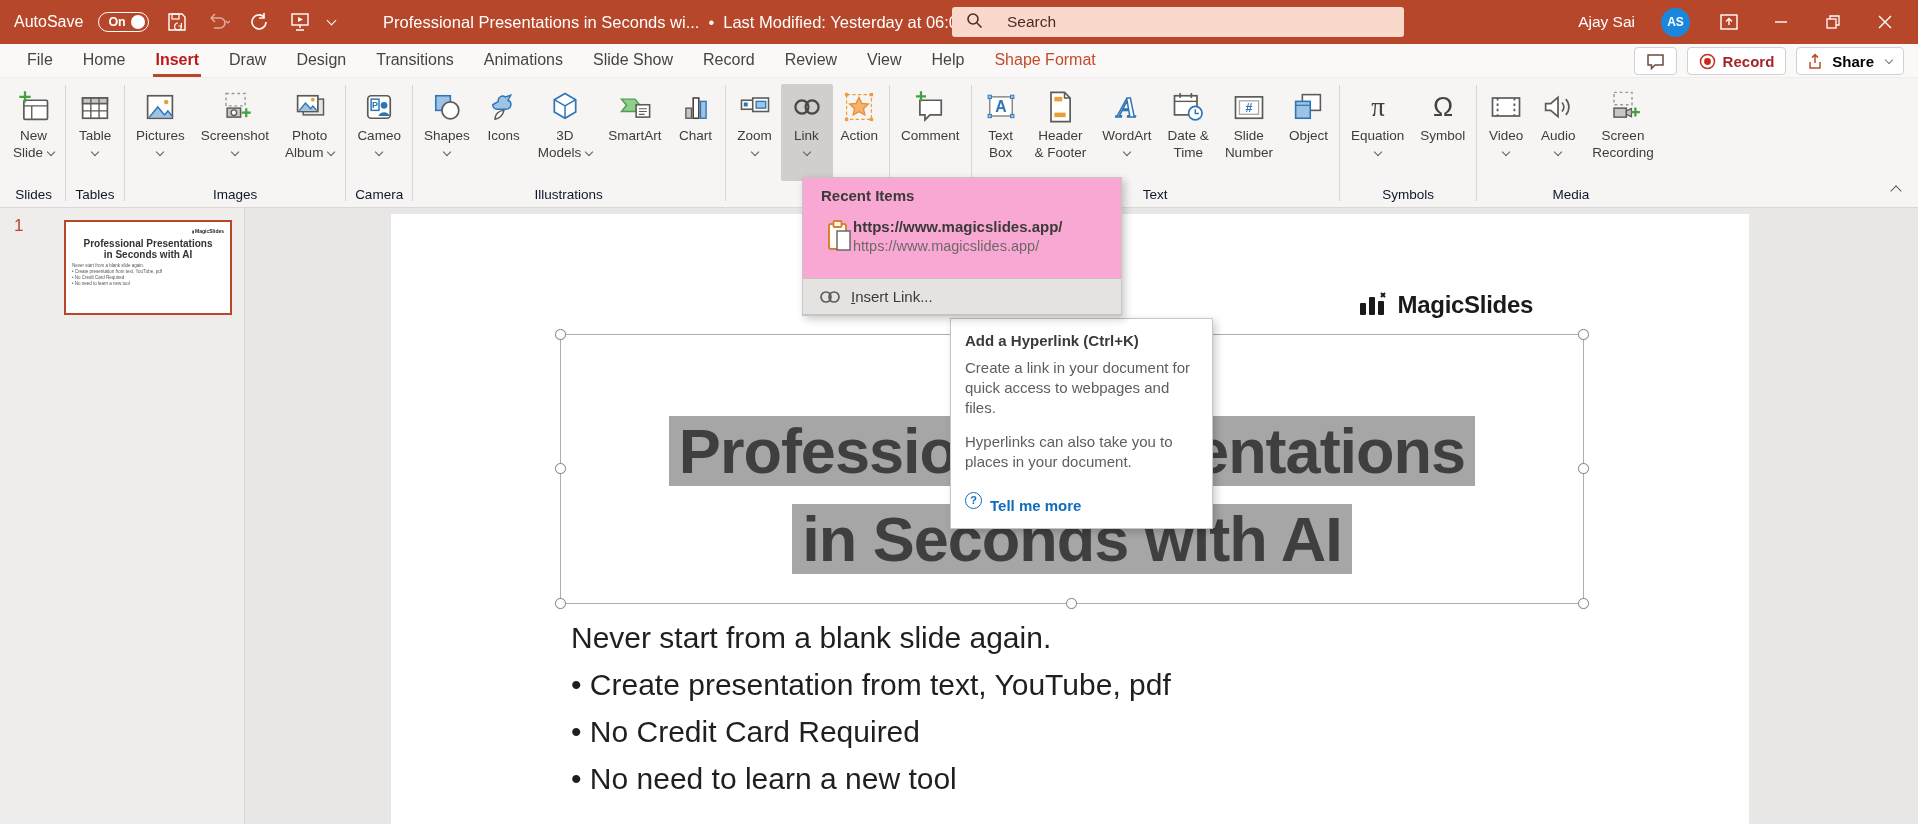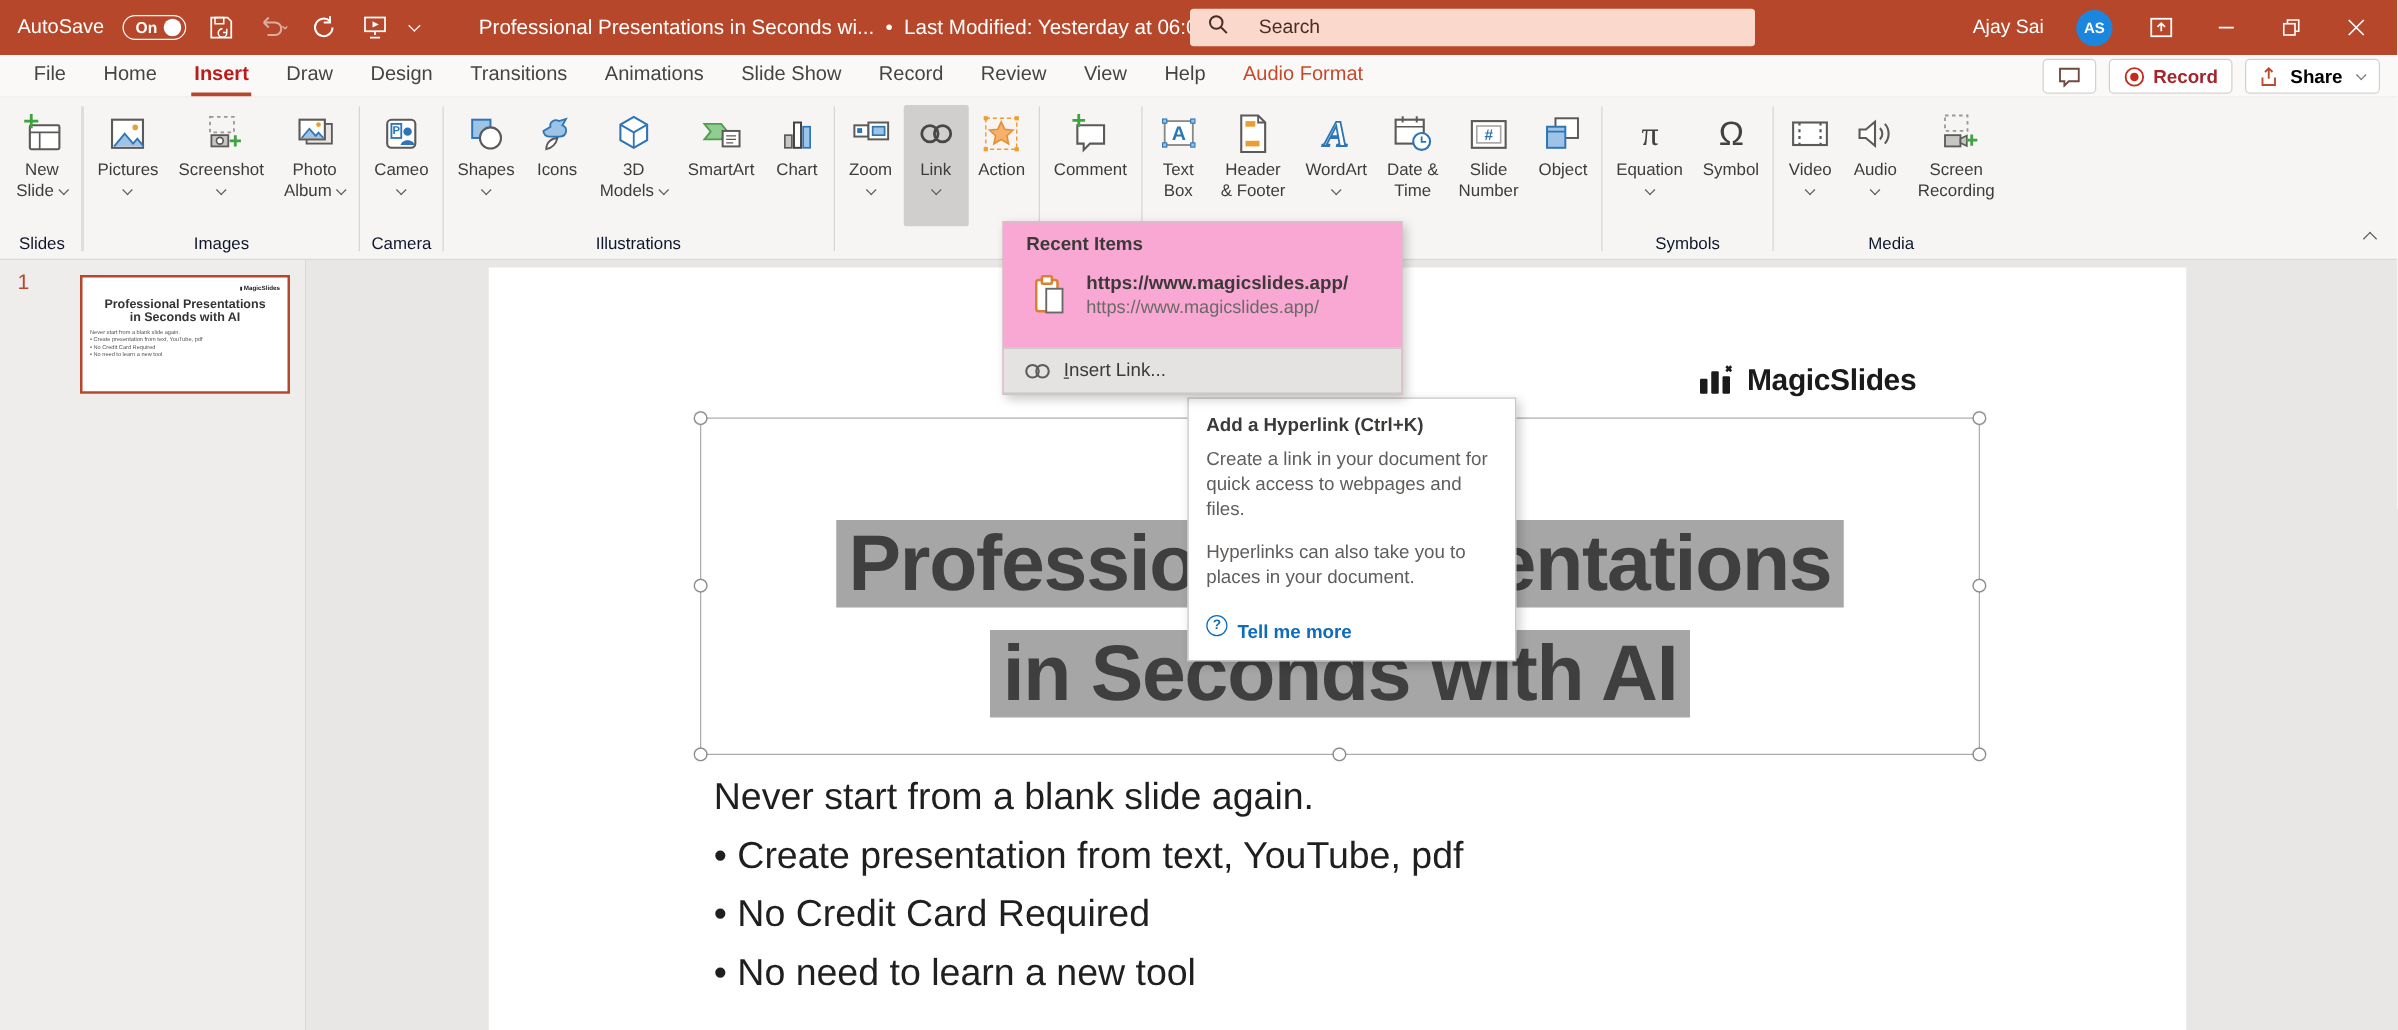--- a/index.html
+++ b/index.html
@@ -71,21 +71,21 @@
   .slide-title { position:absolute; left:0; right:0; top:72px; text-align:center; font-size:63px; line-height:88px; font-weight:bold; color:#3F3F3F; letter-spacing:-1px; }
   .hl { background:#A6A6A6; padding:0 10px; }
 
   .slide-body { position:absolute; left:180px; top:400px; font-size:30px; line-height:47px; color:#1f1f1f; }
   .bullets { list-style:none; }
   .bullets li::before { content:"• "; }
 
   
   .dropdown { position:absolute; left:802px; top:177px; width:320px; height:139px; background:#f9a8d4; border:1px solid #C8C6C4; box-shadow:3px 3px 8px rgba(0,0,0,.22); z-index:70; }
   .dd-header { padding:9px 0 0 18px; font-size:15px; font-weight:bold; color:#3b3a39; }
-  .dd-item { display:flex; align-items:center; gap:16px; padding:7px 0 0 24px; height:56px; }
+  .dd-item { display:flex; align-items:center; gap:0; padding:7px 0 0 24px; height:56px; }
   .dd-item-title { font-size:15px; font-weight:bold; color:#3b3a39; }
   .dd-item-sub { font-size:14.5px; color:#6b6967; margin-top:3px; }
   .dd-insert { position:absolute; left:0; right:0; bottom:0; height:37px; background:#E5E3E1; border-top:1px solid #C6C4C2; border-bottom:1px solid #C6C4C2; display:flex; align-items:center; gap:10px; padding-left:16px; }
   .dd-insert-label { display:block; font-size:15px; color:#3b3a39; }
   .dd-insert-label::first-letter { text-decoration:underline; }
 
   
   .tooltip { position:absolute; left:950px; top:318px; width:263px; background:#fff; border:1px solid #C8C6C4; box-shadow:3px 3px 8px rgba(0,0,0,.2); z-index:60; padding:13px 14px 14px 14px; }
   .tt-title { font-size:15px; font-weight:bold; color:#3b3a39; }
   .tt-body { font-size:15px; line-height:20px; color:#605E5C; margin-top:9px; }
@@ -184,21 +184,21 @@
         <div class="tab selected">Insert</div>
         <div class="tab">Draw</div>
         <div class="tab">Design</div>
         <div class="tab">Transitions</div>
         <div class="tab">Animations</div>
         <div class="tab">Slide Show</div>
         <div class="tab">Record</div>
         <div class="tab">Review</div>
         <div class="tab">View</div>
         <div class="tab">Help</div>
-        <div class="tab accent">Audio Format</div>
+        <div class="tab accent">Shape Format</div>
       </div>
     <div class="tabrow-right">
       <span class="trr-btn">
         <svg width="19" height="17" viewBox="0 0 19 17">
             <path d="M2 2h15v10h-8l-3.5 3.5V12H2z" stroke="#6e4a41" fill="none" stroke-width="1.5"></path>
           </svg>
       </span>
       <span class="trr-btn rec">
         <svg width="17" height="17" viewBox="0 0 17 17">
             <circle cx="8.5" cy="8.5" r="7" stroke="#C42B1C" fill="none" stroke-width="1.5"></circle>
@@ -227,20 +227,34 @@
                 <path d="M7 15h21M14 15v12" stroke="#5c5a58" stroke-width="1.2"></path>
                 <path d="M8 2v10M3 7h10" stroke="#3FA33F" stroke-width="2"></path>
               </svg>
             </div>
             <div class="rl">New</div>
             <div class="rl">Slide<span class="chev"></span></div>
           </div>
           <div class="rgroup-label">Slides</div>
         </div>
         <div class="rsep"></div>
+        <div class="rgroup">
+          <div class="rbtn">
+            <div class="ric">
+              <svg width="36" height="36" viewBox="0 0 32 32" fill="none">
+                <rect x="5" y="8" width="22" height="18" stroke="#5c5a58" fill="#fff" stroke-width="1.5"></rect>
+                <rect x="5" y="8" width="22" height="5" fill="#C8C6C4" stroke="#5c5a58" stroke-width="1.5"></rect>
+                <path d="M5 19.5h22M12.3 8v18M19.6 8v18" stroke="#5c5a58" stroke-width="1.2"></path>
+              </svg>
+            </div>
+            <div class="rl">Table</div>
+            <div class="rl"><span class="chev alone"></span></div>
+          </div>
+          <div class="rgroup-label">Tables</div>
+        </div>
         <div class="rsep"></div>
         <div class="rgroup">
           <div class="rbtn">
             <div class="ric">
               <svg width="36" height="36" viewBox="0 0 32 32" fill="none">
                 <rect x="5" y="6" width="22" height="20" stroke="#5c5a58" fill="#fff" stroke-width="1.5"></rect>
                 <circle cx="21.5" cy="11.5" r="2" fill="#ED9D33"></circle>
                 <path d="M6.5 25l7.5-9 6 7 3-3.5 4.5 5.5" fill="#9DC3E6" stroke="#2E75B6" stroke-width="1.3"></path>
               </svg>
             </div>

